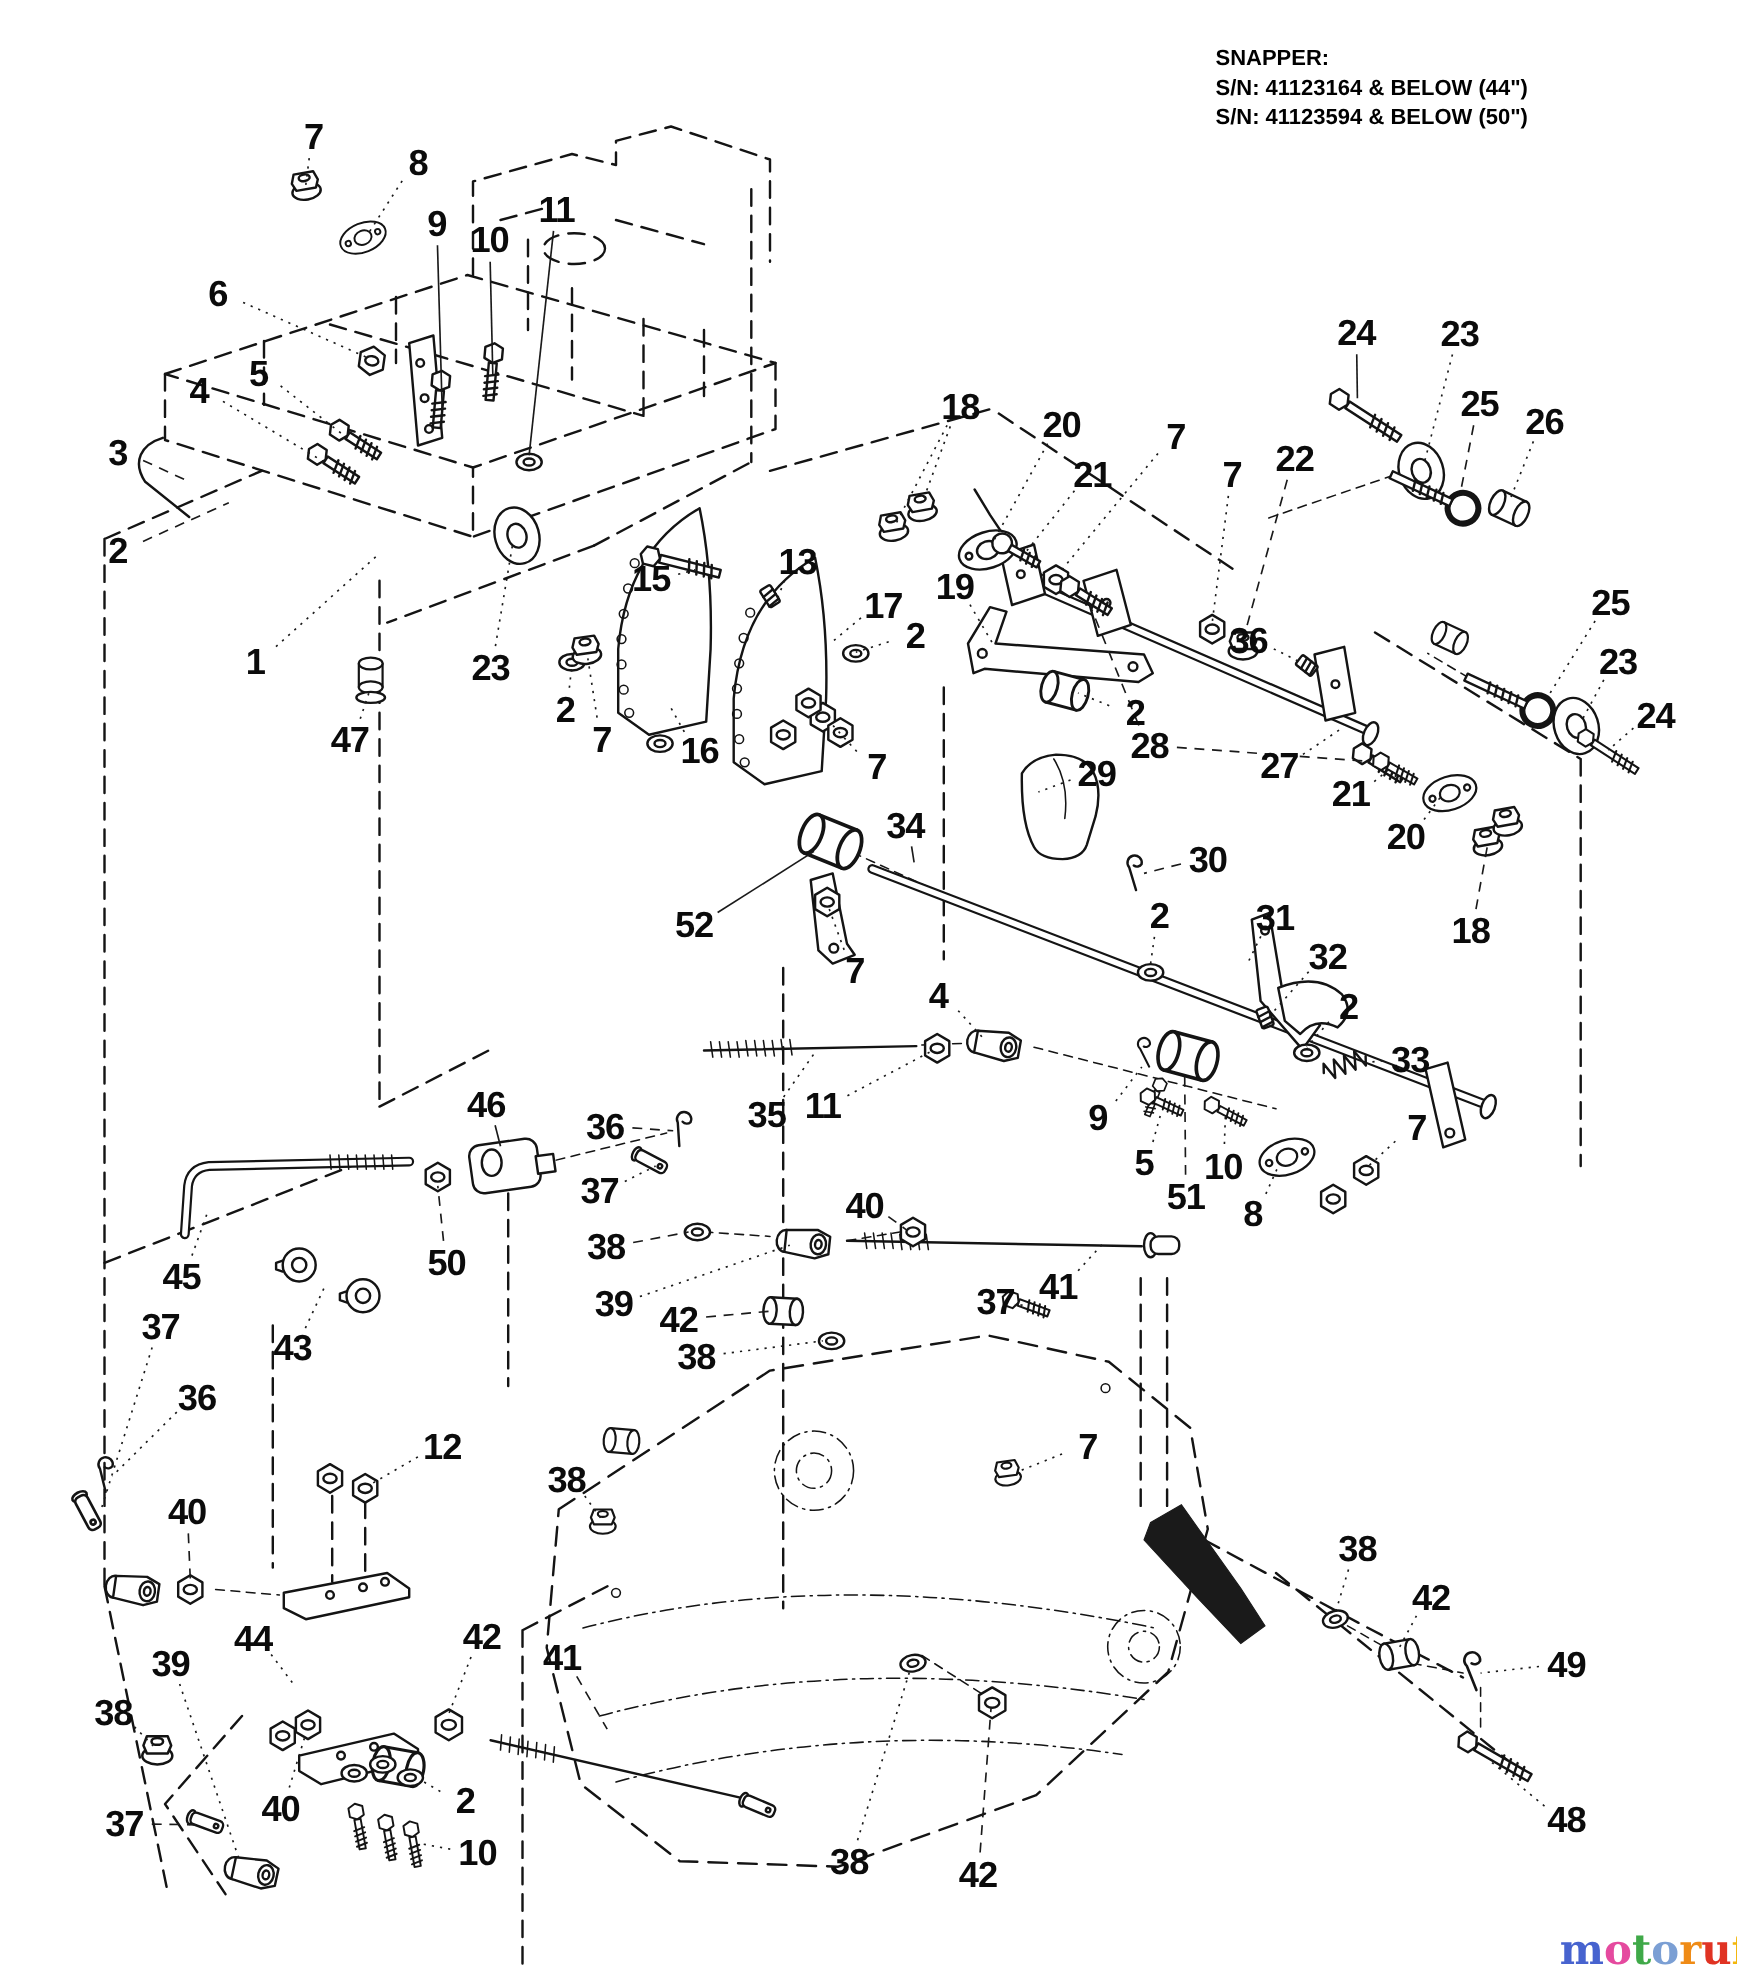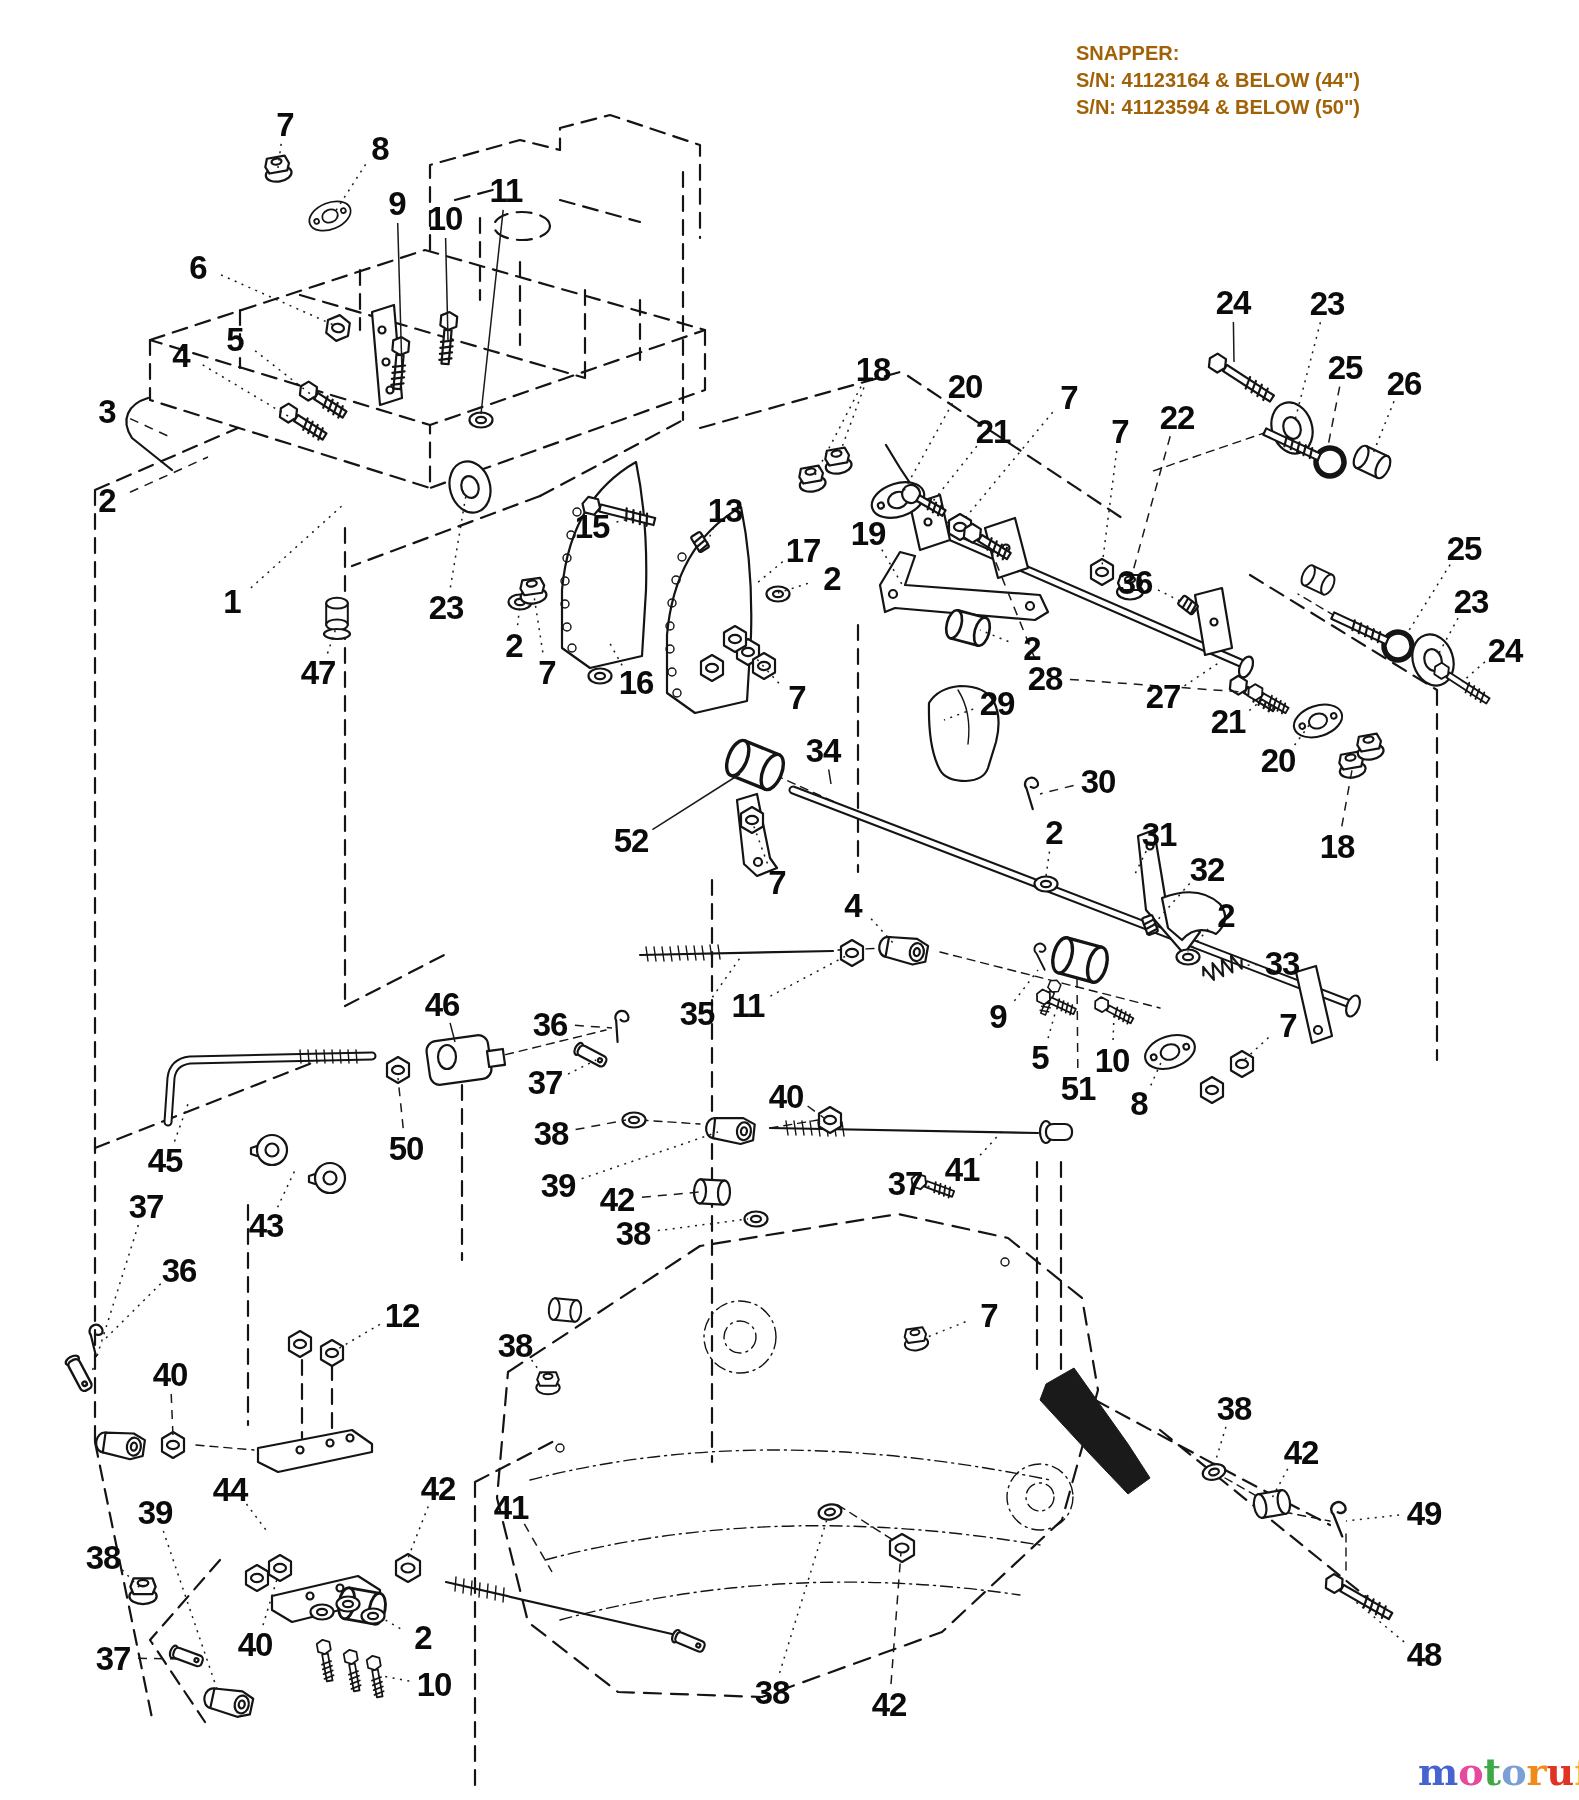--- a/index.html
+++ b/index.html
@@ -11,21 +11,21 @@
   .part{stroke:#141414;fill:#ffffff;stroke-width:2.2;stroke-linejoin:round;stroke-linecap:round;}
   .ln{stroke:#141414;fill:none;stroke-width:2.2;stroke-linejoin:round;stroke-linecap:round;}
   .dash{stroke-dasharray:15 9;}
   .dash2{stroke-dasharray:8 6;}
   .dashdot{stroke-dasharray:12 5 2 5;}
   .thin{stroke-width:1.4;}
   .tube-o{stroke:#141414;fill:none;stroke-width:9;stroke-linecap:round;}
   .tube-i{stroke:#ffffff;fill:none;stroke-width:5;stroke-linecap:round;}
   .callout{font:700 33px "Liberation Sans",sans-serif;letter-spacing:-1px;
            fill:#0b0b0b;stroke:none;}
-  #header-block{position:absolute;left:1076px;top:40px;color:#a16207;
+  #header-block{position:absolute;left:1105px;top:40px;color:#000000;
      font:700 20px/27px "Liberation Sans",sans-serif;white-space:nowrap;}
   #watermark{position:absolute;left:1418px;top:1752px;
      font:700 38px/40px "DejaVu Serif",serif;white-space:nowrap;}
 </style>
 </head>
 <body>
 
 <div id="stage">
 
   <svg id="psvg" width="1579" height="1800" viewBox="0 0 1579 1800">

